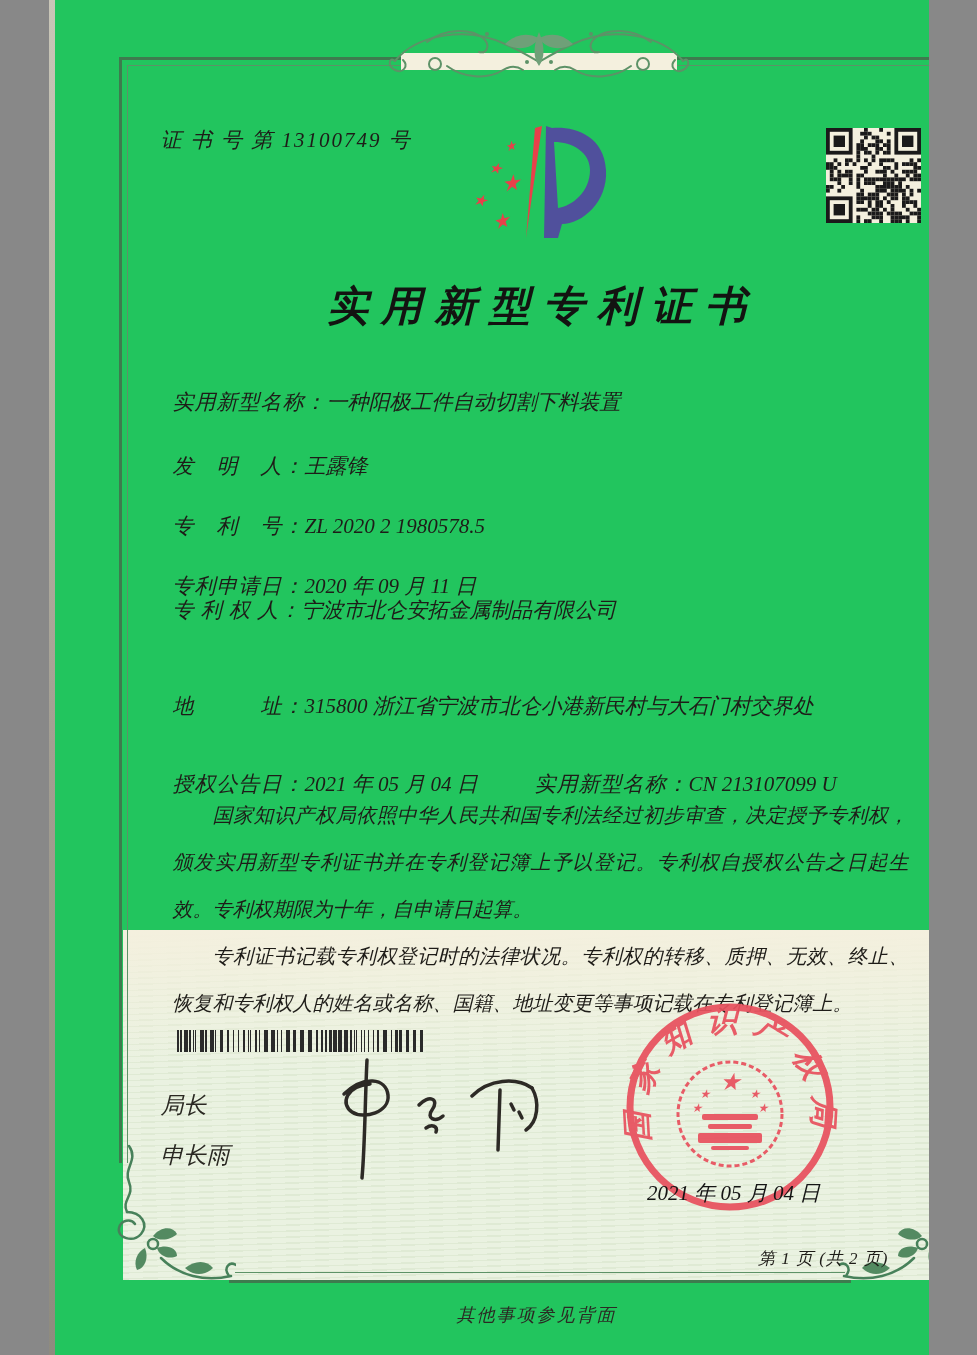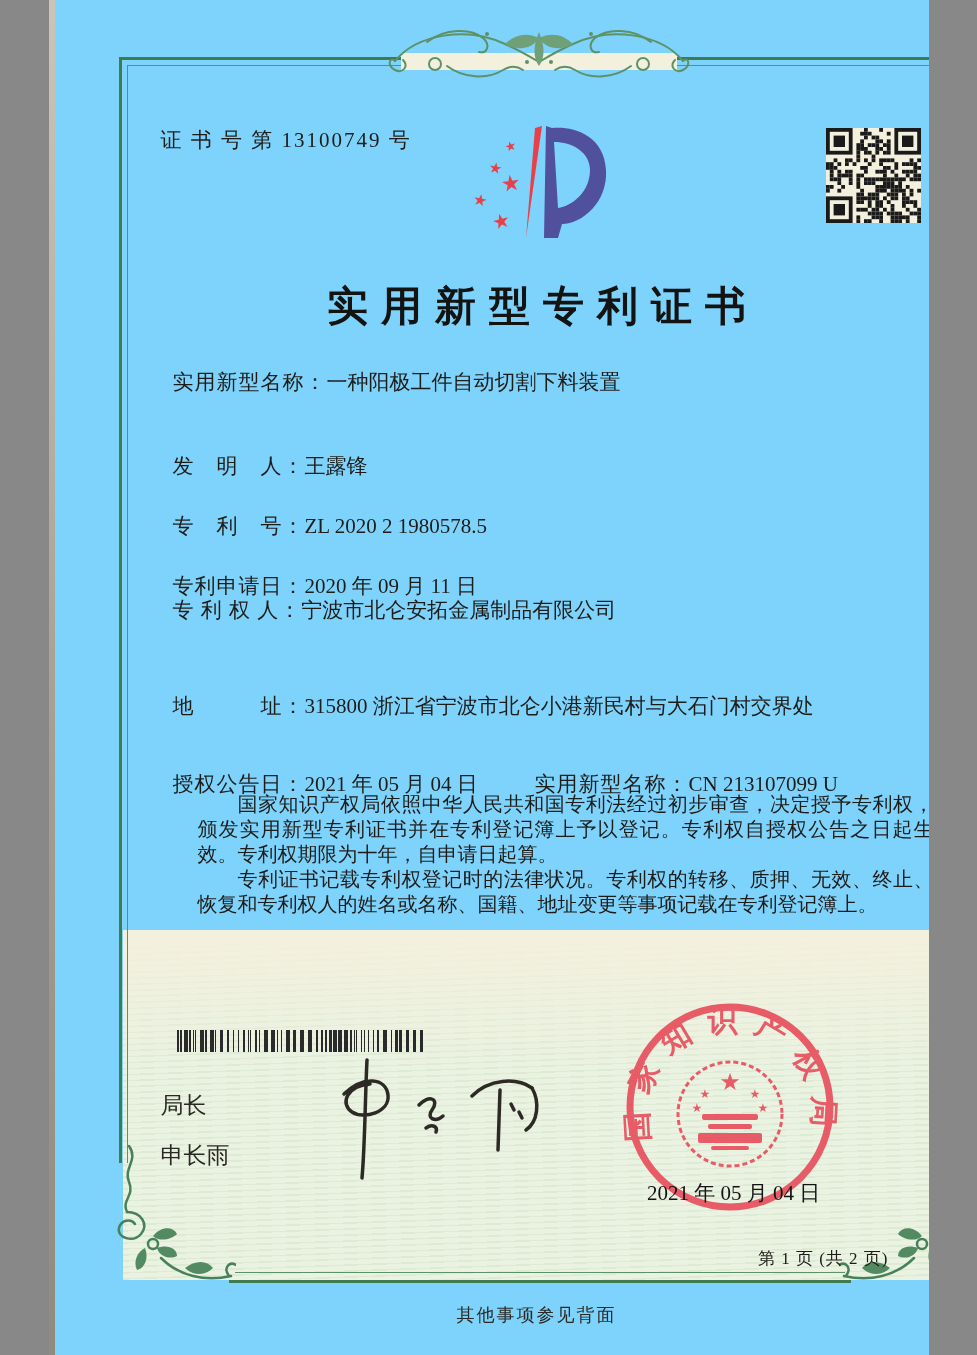--- a/index.html
+++ b/index.html
@@ -1,19 +1,19 @@
 <!DOCTYPE html>
 <html><head>
 <meta charset="utf-8">
 <style>
   html,body{margin:0;padding:0;background:#888;}
   #page{
     position:relative;width:880px;height:1355px;margin:0 auto;
-    background:#7dd3fc;overflow:hidden;
-    font-family:"Liberation Serif","DejaVu Serif",serif;color:#1e1c18;
+    background:#22c55e;overflow:hidden;
+    font-family:"Liberation Serif","DejaVu Serif",serif;color:#1e1c18;font-style:italic;
   }
   .edge-left{position:absolute;left:0;top:0;width:6px;height:1355px;
     background:linear-gradient(180deg,#c9c6b8 0%,#a39f92 55%,#8e8b7f 100%);}
   
   .fl{position:absolute;background:#3e7b4e;z-index:3;}
   .fl.thin{background:#5d9267;}
   .top-outer{left:70px;top:57px;width:836px;height:3px;}
   .top-inner{left:78px;top:65px;width:820px;height:1px;}
   .left-outer{left:70px;top:57px;width:3px;height:1106px;}
   .left-inner{left:78px;top:65px;width:1px;height:1098px;}
@@ -29,21 +29,21 @@
   .guilloche::before{content:"";position:absolute;inset:0;
     background:linear-gradient(180deg,#f4f0de 0%,rgba(244,240,222,0) 40%);}
   
   .abs{position:absolute;z-index:5;}
   .cert-no{left:112px;top:126px;font-size:21px;letter-spacing:2px;}
   .title{left:136px;top:279px;width:704px;text-align:center;font-size:41px;
     font-weight:bold;letter-spacing:13px;padding-left:13px;box-sizing:border-box;color:#131311;}
   .row{left:124px;width:744px;font-size:21px;white-space:nowrap;}
   .row .lab{letter-spacing:1px;}
   .grant2{position:absolute;left:362px;top:0;}
-  .paras{left:124px;top:792px;width:736px;font-size:20px;line-height:25px;text-align:justify;margin-left:25px;}
+  .paras{left:124px;top:792px;width:736px;font-size:20px;line-height:47px;text-align:justify;}
   .paras p{margin:0;text-indent:2em;}
   .bureau{left:112px;font-size:23px;font-family:"Liberation Sans","DejaVu Sans",sans-serif;color:#2a2822;}
   .seal-date{left:585px;top:1179px;width:200px;text-align:center;font-size:21px;z-index:7;color:#141414;}
   .page-no{left:136px;top:1247px;width:704px;text-align:right;font-size:17px;letter-spacing:1px;}
   .back-note{left:136px;top:1303px;width:704px;text-align:center;font-size:18px;letter-spacing:2px;color:#2b2923;}
   svg{display:block;}
   .orn{position:absolute;z-index:4;}
 </style>
 </head>
 <body>
@@ -360,21 +360,21 @@
       <rect x="68.39999999999999" y="0" width="26.599999999999998" height="26.599999999999998" fill="#1a1a1a"></rect>
       <rect x="72.2" y="3.8" width="19" height="19" fill="#f4f0de"></rect>
       <rect x="76" y="7.6" width="11.399999999999999" height="11.399999999999999" fill="#1a1a1a"></rect>
       <rect x="0" y="68.39999999999999" width="26.599999999999998" height="26.599999999999998" fill="#1a1a1a"></rect>
       <rect x="3.8" y="72.2" width="19" height="19" fill="#f4f0de"></rect>
       <rect x="7.6" y="76" width="11.399999999999999" height="11.399999999999999" fill="#1a1a1a"></rect>
     </svg>
 
   <div class="abs title">实用新型专利证书</div>
 
-  <div class="abs row" style="top:368px">
+  <div class="abs row" style="top:388px">
     <span class="lab">实用新型名称：</span><span>一种阳极工件自动切割下料装置</span>
   </div>
   <div class="abs row" style="top:452px">
     <span class="lab">发　明　人：</span><span>王露锋</span>
   </div>
   <div class="abs row" style="top:512px">
     <span class="lab">专　利　号：</span><span>ZL 2020 2 1980578.5</span>
   </div>
   <div class="abs row" style="top:572px">
     <span class="lab">专利申请日：</span><span>2020 年 09 月 11 日</span>

